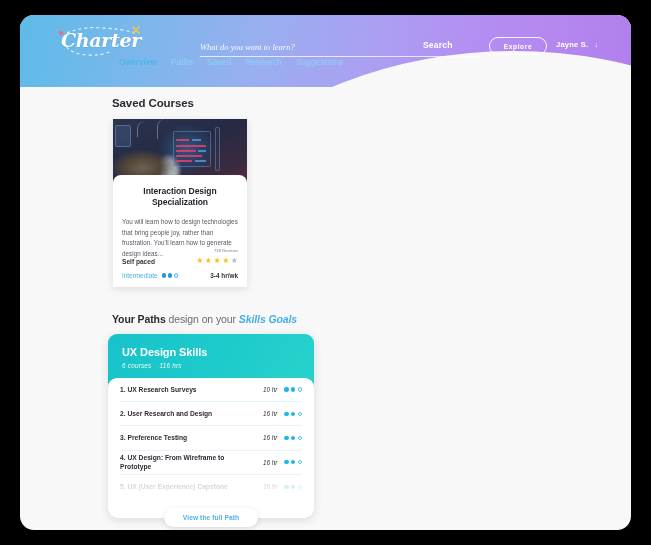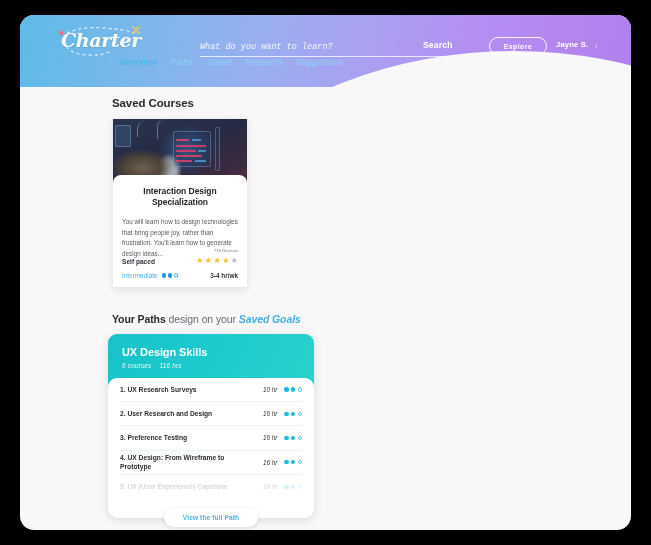--- a/index.html
+++ b/index.html
@@ -91,21 +91,21 @@
     border-bottom: 1px solid rgba(255,255,255,0.75);
   }
   #search-input {
     position: absolute;
     left: 0; top: 0;
     width: 280px;
     height: 17px;
     background: transparent;
     border: none;
     outline: none;
-    font-family: Liberation Mono, monospace;
+    font-family: Liberation Serif, serif;
     font-style: italic;
     font-size: 8.5px;
     color: #ffffff;
   }
   #search-input::placeholder {
     color: rgba(255,255,255,0.92);
     font-style: italic;
   }
   #search-label {
     position: absolute;
@@ -499,21 +499,21 @@
                   <span class="dot empty"></span>
                 </span>
               </span>
               <span id="hours-week">3-4 hr/wk</span>
             </div>
           </div>
         </div>
       </div>
 
       <div id="paths-heading">
-        <span class="b">Your Paths</span><span> design on your </span><span class="link">Saved Goals</span>
+        <span class="b">Your Paths</span><span> design on your </span><span class="link">Skills Goals</span>
       </div>
 
       <div id="path-card">
         <div id="path-header">
           <div id="path-title">UX Design Skills</div>
           <div id="path-sub">
             <span>6 courses</span><span class="gap"></span><span>116 hrs</span>
           </div>
         </div>
 

